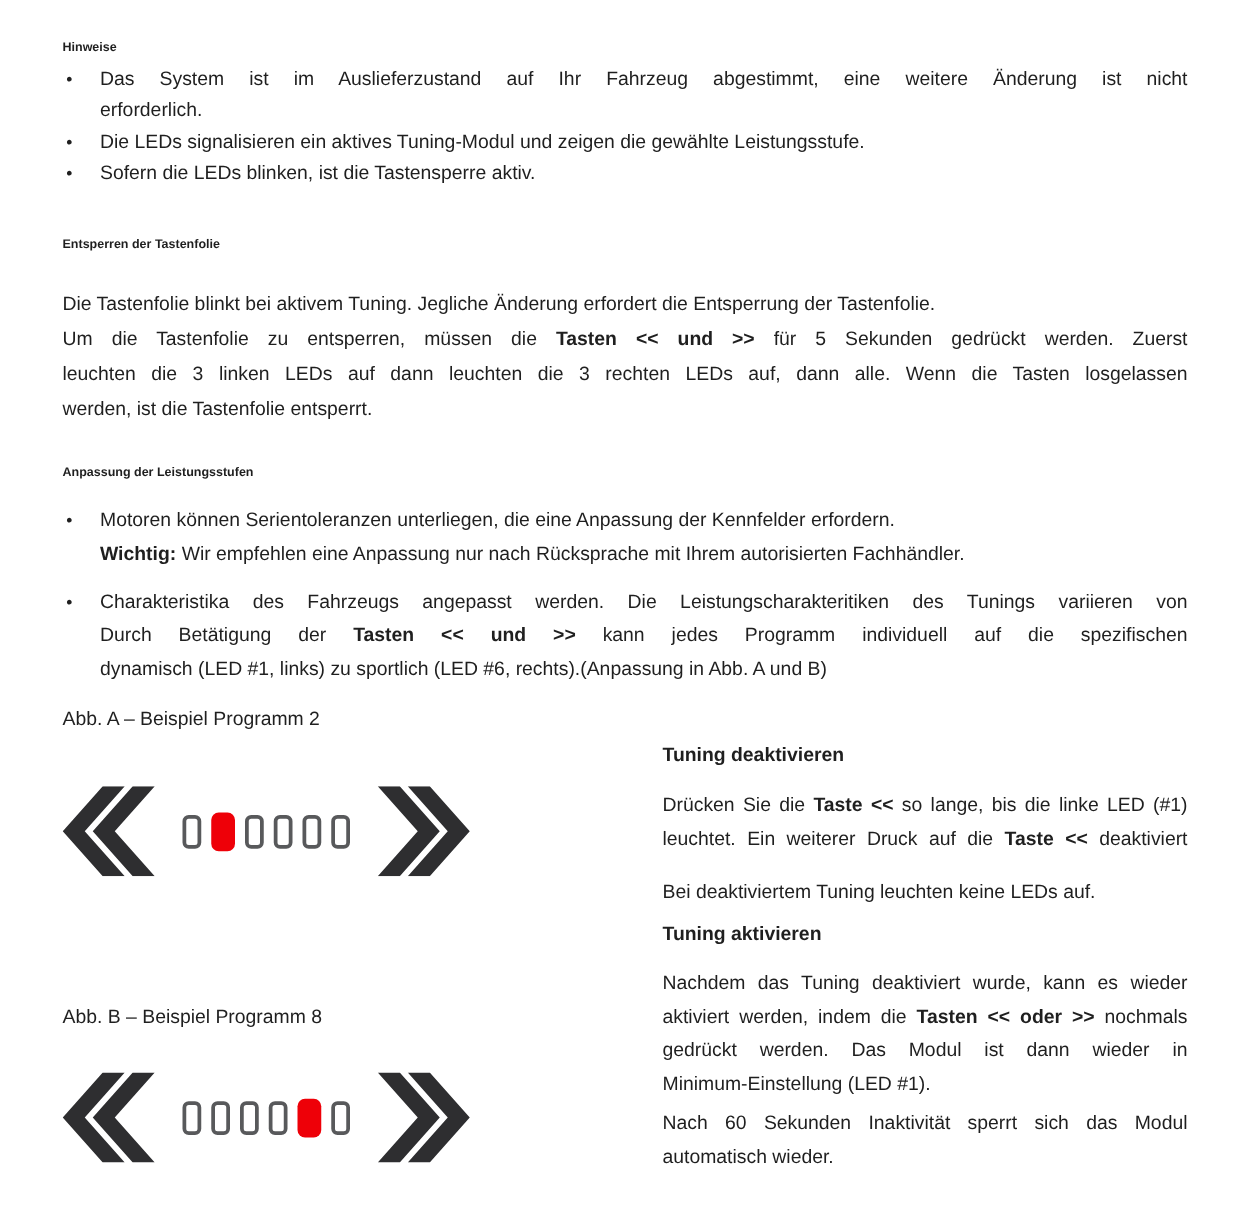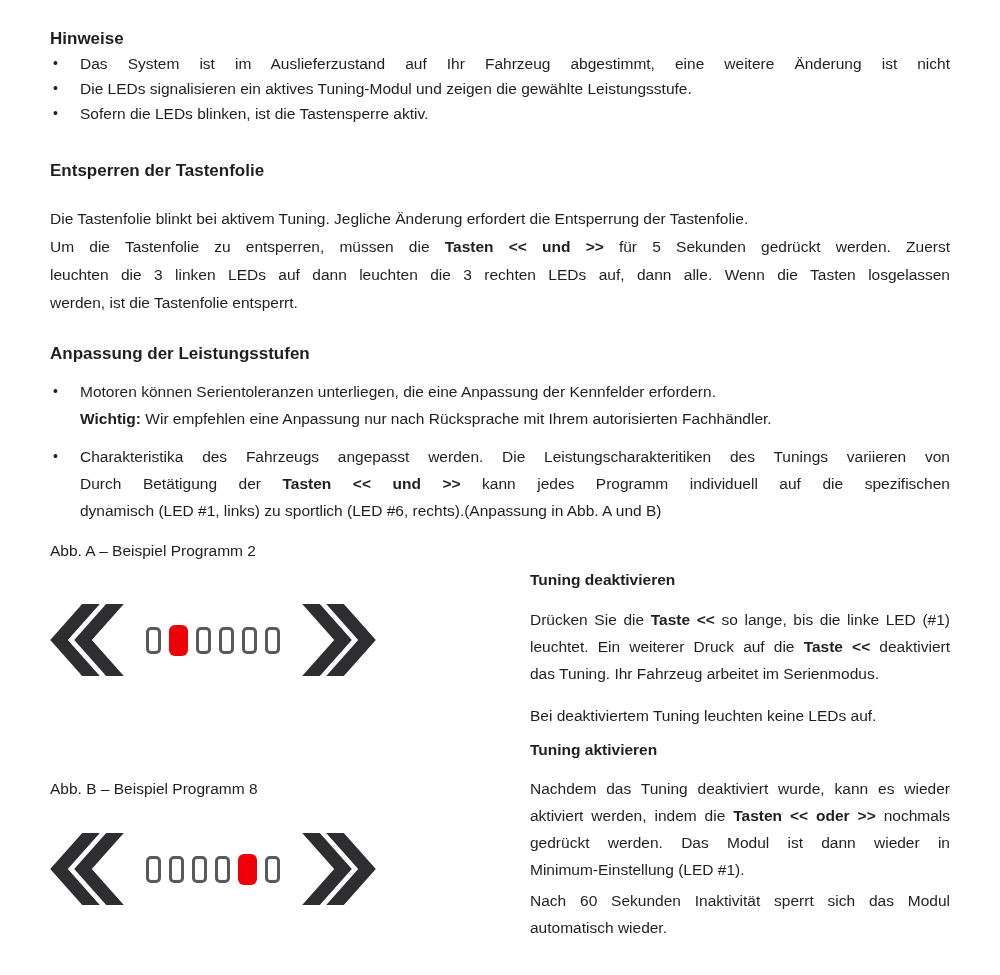--- a/index.html
+++ b/index.html
@@ -8,21 +8,21 @@
     width:1000px; height:975px;
     box-sizing:border-box;
     padding:26px 50px 0 50px;
     font-family:"Liberation Sans", sans-serif;
     font-size:15.5px;
     color:#1f1f1f;
     background:#ffffff;
     overflow:hidden;
   }
   .b { font-weight:bold; }
-  .h { font-weight:bold; font-size:17px; line-height:25px; }
+  .h { font-weight:bold; font-size:10px; line-height:25px; }
   .h3 { font-weight:bold; font-size:15.5px; line-height:20px; }
 
   
   .bullets { }
   .bullet-item { display:flex; }
   .bullet-marker { flex:0 0 27px; line-height:25px; font-size:14px; padding-left:3px; }
   .bullet-body { flex:1; min-width:0; }
   .bl .line { line-height:25px; }
   .an .bullet-marker { line-height:27px; }
   .an .line { line-height:27px; }
@@ -75,20 +75,21 @@
 <body>
 
 <div class="page">
 
   <div class="h">Hinweise</div>
   <div class="bullets bl">
     <div class="bullet-item">
       <span class="bullet-marker">•</span>
       <div class="bullet-body">
         <div class="line fj"><span>Das System ist im Auslieferzustand auf Ihr Fahrzeug abgestimmt, eine weitere Änderung ist nicht</span></div>
+        <div class="line"><span>erforderlich.</span></div>
       </div>
     </div>
     <div class="bullet-item">
       <span class="bullet-marker">•</span>
       <div class="bullet-body">
         <div class="line"><span>Die LEDs signalisieren ein aktives Tuning-Modul und zeigen die gewählte Leistungsstufe.</span></div>
       </div>
     </div>
     <div class="bullet-item">
       <span class="bullet-marker">•</span>
@@ -177,21 +178,20 @@
           </svg>
         </span>
       </div>
     </div>
 
     <div class="col-right">
       <div class="h3">Tuning deaktivieren</div>
       <div class="p1">
         <div class="line fj"><span>Drücken Sie die </span><span class="b">Taste &lt;&lt;</span><span> so lange, bis die linke LED (#1)</span></div>
         <div class="line fj"><span>leuchtet. Ein weiterer Druck auf die </span><span class="b">Taste &lt;&lt;</span><span> deaktiviert</span></div>
-        <div class="line"><span>das Tuning. Ihr Fahrzeug arbeitet im Serienmodus.</span></div>
       </div>
       <div class="p2">
         <div class="line"><span>Bei deaktiviertem Tuning leuchten keine LEDs auf.</span></div>
       </div>
 
       <div class="h3 h3-aktivieren">Tuning aktivieren</div>
       <div class="p3">
         <div class="line fj"><span>Nachdem das Tuning deaktiviert wurde, kann es wieder</span></div>
         <div class="line fj"><span>aktiviert werden, indem die </span><span class="b">Tasten &lt;&lt; oder &gt;&gt;</span><span> nochmals</span></div>
         <div class="line fj"><span>gedrückt werden. Das Modul ist dann wieder in</span></div>

